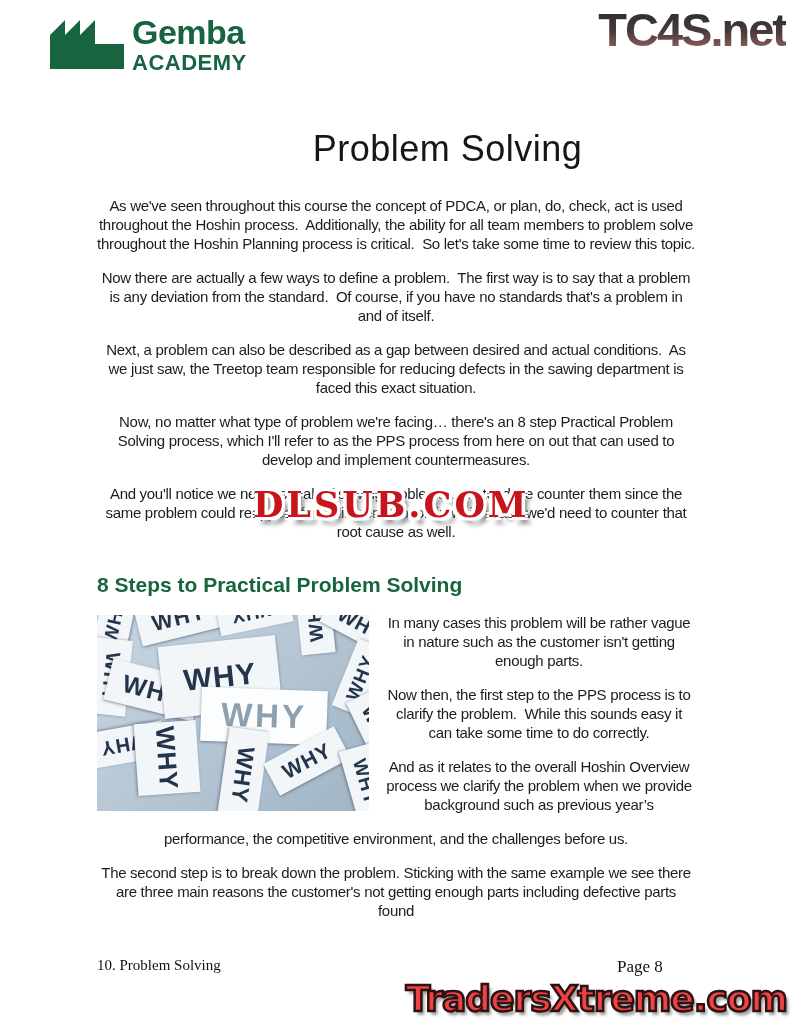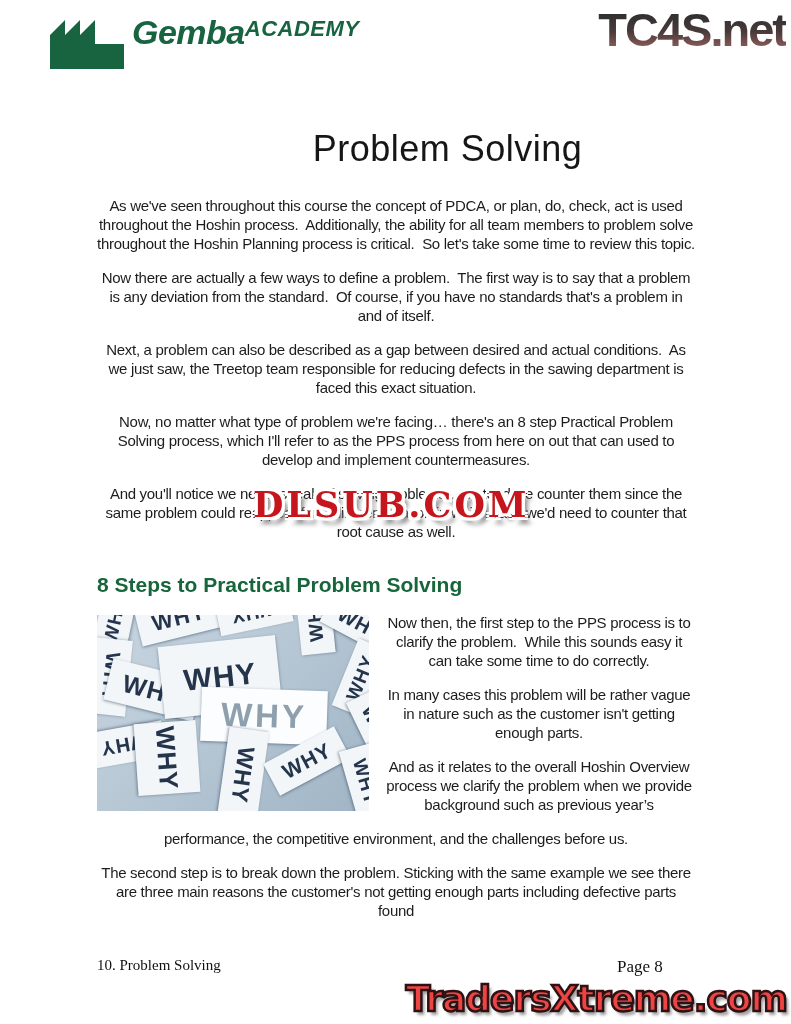--- a/index.html
+++ b/index.html
@@ -7,21 +7,21 @@
     position:relative;
     width:791px;height:1024px;
     background:#ffffff;
     overflow:hidden;
     font-family:"Liberation Sans", sans-serif;
   }
 
   
   .logo{position:absolute;left:50px;top:15px;display:flex;align-items:flex-start;}
   .logo-icon{display:block;margin-right:8px;}
-  .logo-text{display:flex;flex-direction:row;line-height:1;font-style:italic;}
+  .logo-text{display:flex;flex-direction:column;line-height:1;}
   .logo-name{font-size:34px;font-weight:bold;color:#186440;letter-spacing:-0.5px;}
   .logo-sub{font-size:22px;font-weight:bold;color:#186440;letter-spacing:0.5px;margin-top:3px;}
 
   .tc4s{
     position:absolute;right:5px;top:6px;
     font-size:47px;font-weight:bold;letter-spacing:-2px;
     background:linear-gradient(to bottom,#2f2f2f 15%,#4a3a3a 55%,#96625f 95%);
     -webkit-background-clip:text;background-clip:text;
     color:transparent;
     line-height:1;
@@ -169,22 +169,22 @@
           <span>WHY</span>
         </div>
         <div class="why-tile" style="left: 170px; top: 128px; width: 80px; height: 36px; transform: rotate(-28deg); font-size: 21px;">
           <span>WHY</span>
         </div>
         <div class="why-tile" style="left: 232px; top: 150px; width: 72px; height: 34px; transform: rotate(74deg); font-size: 19px;">
           <span>WHY</span>
         </div>
       </div>
 
+    <p>In many cases this problem will be rather vague in nature such as the customer isn't getting enough parts.</p>
     <p>Now then, the first step to the PPS process is to clarify the problem.  While this sounds easy it can take some time to do correctly.</p>
-    <p>In many cases this problem will be rather vague in nature such as the customer isn't getting enough parts.</p>
     <p>And as it relates to the overall Hoshin Overview process we clarify the problem when we provide background such as previous year’s</p>
     <p class="cont-para">performance, the competitive environment, and the challenges before us.</p>
     <p>The second step is to break down the problem. Sticking with the same example we see there are three main reasons the customer's not getting enough parts including defective parts found</p>
   </div>
 
   <div class="footer-left">10. Problem Solving</div>
   <div class="footer-right">Page 8</div>
 
   <div class="wm-dlsub">DLSUB.COM</div>
   <div class="wm-traders">TradersXtreme.com</div>

